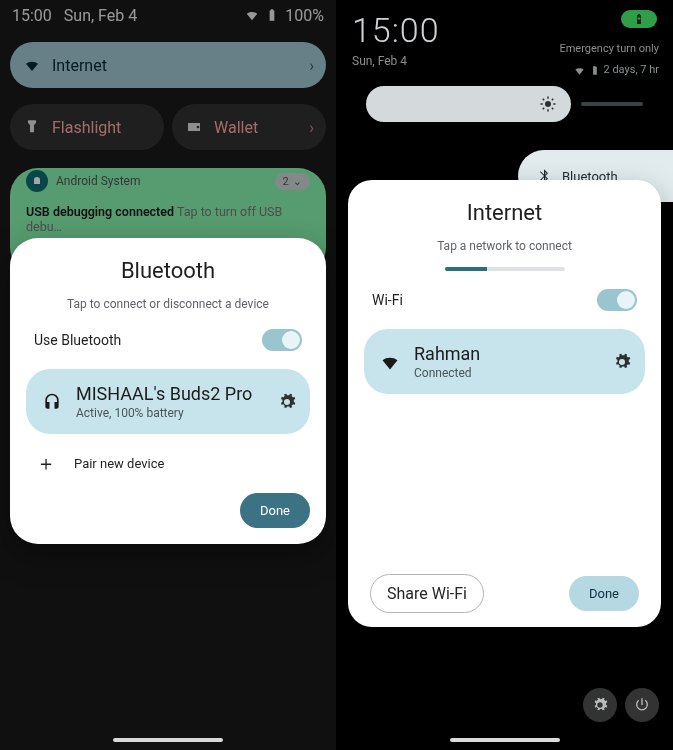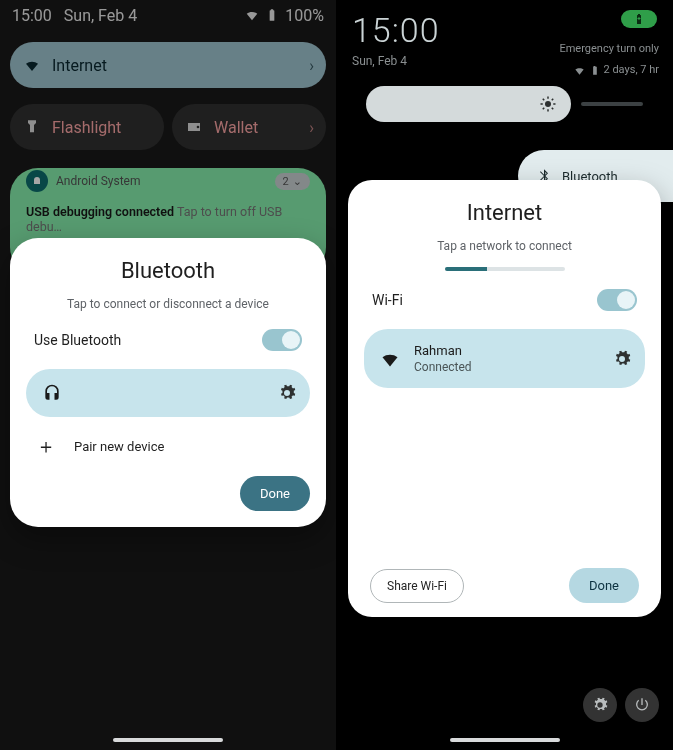--- a/index.html
+++ b/index.html
@@ -41,21 +41,21 @@
     .modal h2 { font-size:22px; font-weight:400; color:#1f1f1f; text-align:center; }
     .modal .subtitle { text-align:center; font-size:12px; color:#5f6368; margin-top:14px; }
 
     .row-toggle { display:flex; align-items:center; justify-content:space-between; padding:18px 8px; }
     .row-toggle .label { font-size:14px; color:#1f1f1f; }
     .toggle { width:40px; height:22px; border-radius:11px; background:#99c5cf; position:relative; }
     .toggle.on::after { content:""; position:absolute; right:2px; top:2px; width:18px; height:18px; border-radius:50%; background:#e8f4f7; }
 
     .device-row { background:#c7e4ec; border-radius:24px; padding:14px 16px; display:flex; align-items:center; gap:14px; position:relative; }
     .device-row .ic-dev { width:20px; height:20px; }
-    .device-row .dev-text .name { font-size:13px; color:#1c1c1c; }
+    .device-row .dev-text .name { font-size:18px; color:#1c1c1c; }
     .device-row .dev-text .sub { font-size:12px; color:#4a5557; margin-top:2px; }
     .device-row .gear { position:absolute; right:14px; }
 
     .plain-row { display:flex; align-items:center; gap:18px; padding:16px 10px; font-size:13px; color:#1f1f1f; }
     .plain-row .ic-plus { font-size:20px; width:20px; text-align:center; }
 
     .btn-done { margin-left:auto; display:block; background:#3b7384; color:#fff; border:none; border-radius:20px; padding:10px 20px; font-size:13px; }
     .btn-done.light { background:#b5d8e2; color:#0c3240; }
 
     
@@ -71,21 +71,21 @@
     .lock-area .right-info .row { display:flex; align-items:flex-end; gap:4px; justify-content:flex-end; }
     .brightness { margin:18px 14px 0; display:flex; align-items:center; gap:10px; }
     .brightness .track { flex:1; height:36px; background:#d4dadb; border-radius:18px; position:relative; }
     .brightness .track .ic-b { position:absolute; right:14px; top:50%; transform:translateY(-50%); }
     .brightness .rail { width:62px; height:4px; background:#3c4143; border-radius:2px; }
 
     .qs-right-strip { position:absolute; right:0; top:150px; width:155px; height:52px; background:#e2ecee; border-top-left-radius:26px; border-bottom-left-radius:26px; display:flex; align-items:center; gap:10px; padding-left:18px; font-size:13px; color:#1b2a2c; }
     .qs-right-strip svg { width:16px; height:16px; }
 
     .footer-btns { display:flex; align-items:center; justify-content:space-between; margin-top:180px; padding:0 6px; }
-    .btn-outline { background:#fff; border:1px solid #b0b6b8; border-radius:20px; padding:9px 16px; font-size:12px; color:#252525; }
+    .btn-outline { background:#fff; border:1px solid #b0b6b8; border-radius:20px; padding:9px 16px; font-size:16px; color:#252525; }
 
     .sys-icons { position:absolute; right:14px; bottom:28px; display:flex; gap:8px; }
     .sys-btn { width:34px; height:34px; border-radius:50%; background:#333; display:flex; align-items:center; justify-content:center; }
     .sys-btn svg { width:16px; height:16px; fill:#b8bcbd; }
 
     .navbar { position:absolute; bottom:8px; left:50%; transform:translateX(-50%); width:110px; height:4px; background:#d8dadb; border-radius:2px; }
 
     .battery-pill { position:absolute; right:16px; top:10px; width:36px; height:18px; border-radius:9px; background:#2f9e49; display:flex; align-items:center; justify-content:center; }
     .battery-pill svg { width:12px; height:12px; fill:#0a2b12; }
   </style>
@@ -157,20 +157,24 @@
     <h2>Bluetooth</h2>
     <div class="subtitle">Tap to connect or disconnect a device</div>
     <div class="row-toggle">
       <span class="label">Use Bluetooth</span>
       <div class="toggle on"></div>
     </div>
     <div class="device-row">
       <svg class="ic-dev" viewBox="0 0 24 24">
           <path fill="#1a1a1a" d="M12 2a8 8 0 00-8 8v7a3 3 0 003 3h2v-8H6v-2a6 6 0 1112 0v2h-3v8h2a3 3 0 003-3v-7a8 8 0 00-8-8z"></path>
         </svg>
+      <div class="dev-text">
+        <div class="name">MISHAAL's Buds2 Pro</div>
+        <div class="sub">Active, 100% battery</div>
+      </div>
       <svg class="gear" width="18" height="18" viewBox="0 0 24 24">
           <path fill="#2d3030" d="M12 8a4 4 0 100 8 4 4 0 000-8zm9 4l2 1-1 3-2-1a8 8 0 01-2 2l1 2-3 1-1-2a8 8 0 01-3 0l-1 2-3-1 1-2a8 8 0 01-2-2l-2 1-1-3 2-1a8 8 0 010-3l-2-1 1-3 2 1a8 8 0 012-2l-1-2 3-1 1 2a8 8 0 013 0l1-2 3 1-1 2a8 8 0 012 2l2-1 1 3-2 1a8 8 0 010 3z"></path>
         </svg>
     </div>
     <div class="plain-row">
       <span class="ic-plus">＋</span>
       <span>Pair new device</span>
     </div>
     <button class="btn-done">Done</button>
   </div>

